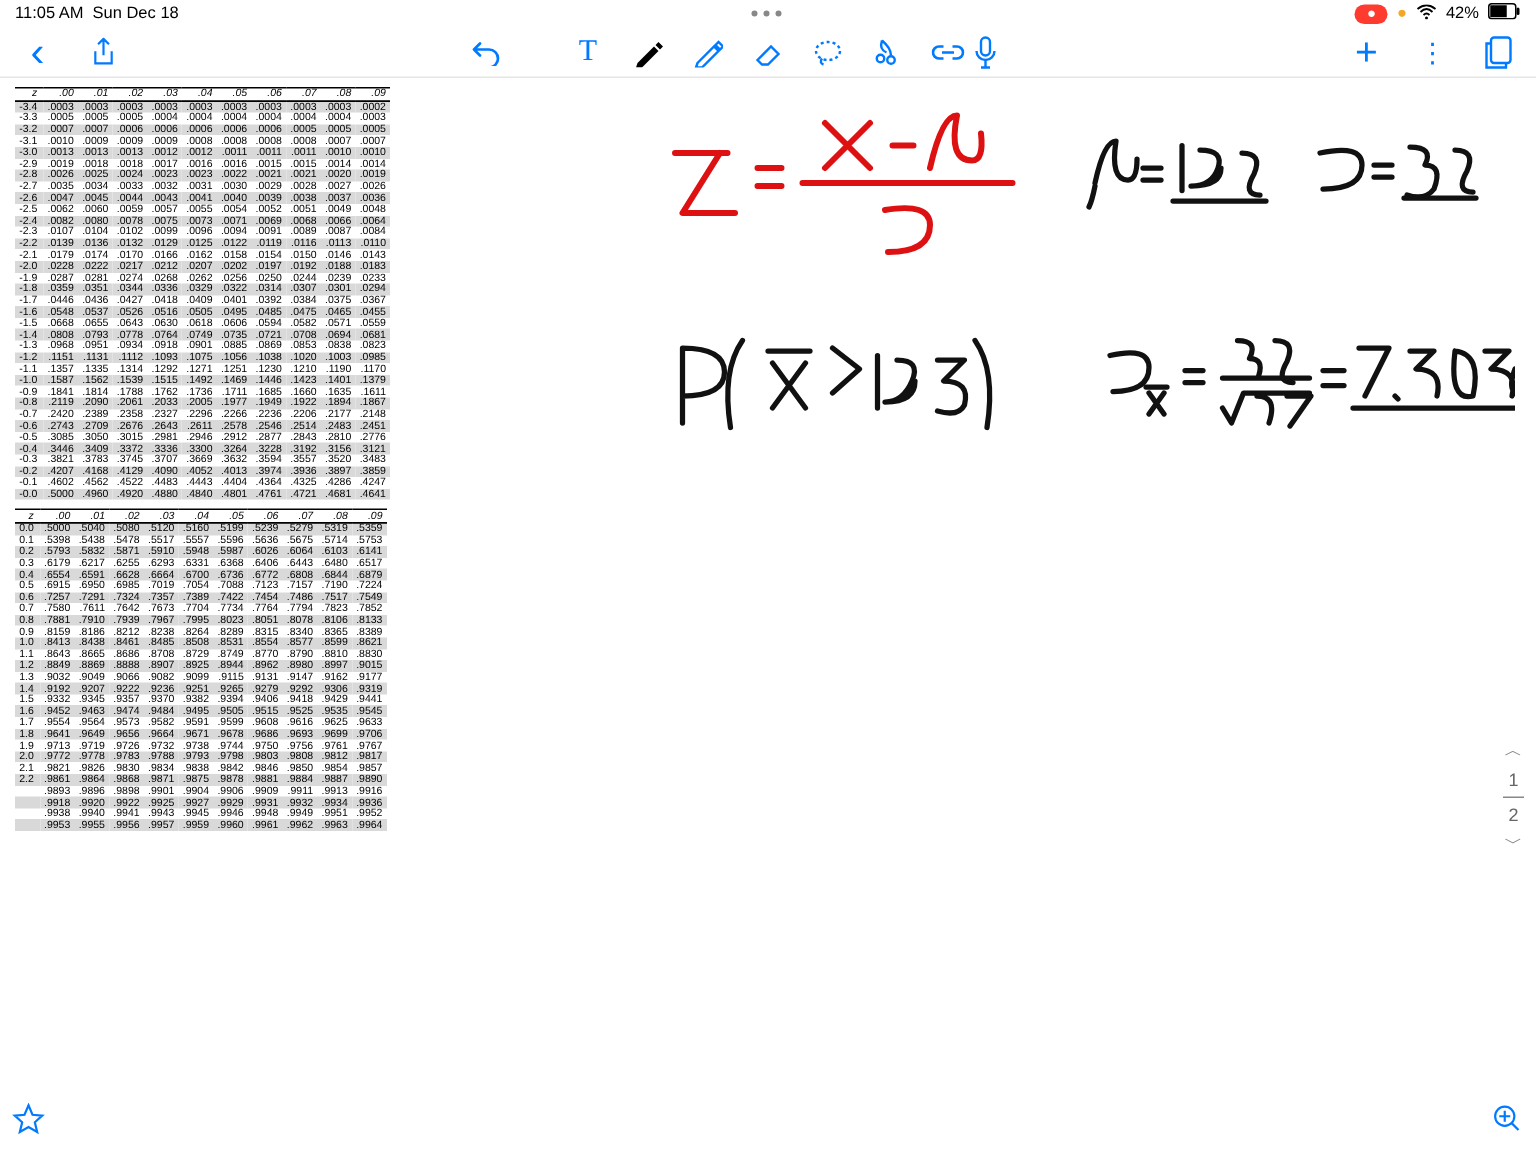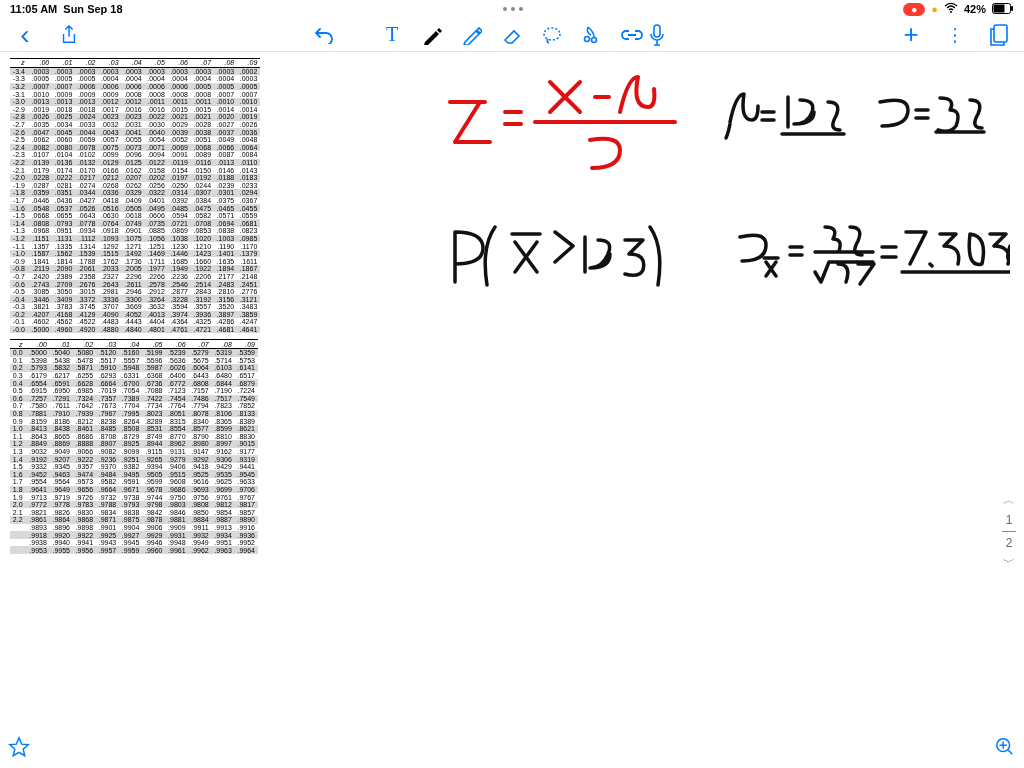--- a/index.html
+++ b/index.html
@@ -1,17 +1,17 @@
 <!DOCTYPE html>
 <html><head>
 <meta charset="utf-8">
 <style>
   * { margin: 0; padding: 0; box-sizing: border-box; }
   html, body { width: 1024px; height: 768px; overflow: hidden; font-family: -apple-system, "Helvetica Neue", Arial, sans-serif; background: #fff; }
-  .status-bar { display: flex; justify-content: space-between; align-items: center; height: 18px; padding: 0 10px; font-size: 11px; font-weight: 700; }
+  .status-bar { display: flex; justify-content: space-between; align-items: center; height: 18px; padding: 0 10px; font-size: 11px; font-weight: 400; }
   .status-left, .status-right { display: flex; align-items: center; gap: 6px; }
   .battery-pill { background: #ff3b30; color: #fff; border-radius: 9px; padding: 1px 8px; display: flex; align-items: center; font-size: 10px; }
   .dots { display: flex; gap: 4px; }
   .dot { width: 4px; height: 4px; border-radius: 50%; background: #888; }
   .toolbar { display: flex; align-items: center; height: 34px; padding: 0 14px; border-bottom: 1px solid #e5e5e5; }
   .tb-group { display: flex; align-items: center; gap: 22px; }
   .tb-icon { width: 22px; height: 22px; display: flex; align-items: center; justify-content: center; color: #007aff; }
   .tb-icon svg, .tb-icon span { display: block; }
   .tb-spacer { flex: 1; }
   .tb-center { display:flex; gap:18px; align-items:center; justify-content:center; position:absolute; left:50%; transform:translateX(-50%);}
@@ -31,21 +31,21 @@
   .bottom-corner-right { position: absolute; right: 8px; bottom: 6px; color: #007aff; }
   .hw-red { stroke: #d11; stroke-width: 4; fill: none; stroke-linecap: round; stroke-linejoin: round; }
   .hw-blk { stroke: #111; stroke-width: 3.5; fill: none; stroke-linecap: round; stroke-linejoin: round; }
 </style>
 </head>
 <body>
 
 <div class="status-bar">
   <div class="status-left">
     <span>11:05 AM</span>
-    <span>Sun Sep 18</span>
+    <span>Sun Dec 18</span>
   </div>
   <div class="dots">
     <span class="dot"></span>
       <span class="dot"></span>
       <span class="dot"></span>
   </div>
   <div class="status-right">
     <span class="battery-pill">
       <span>●</span>
     </span>

